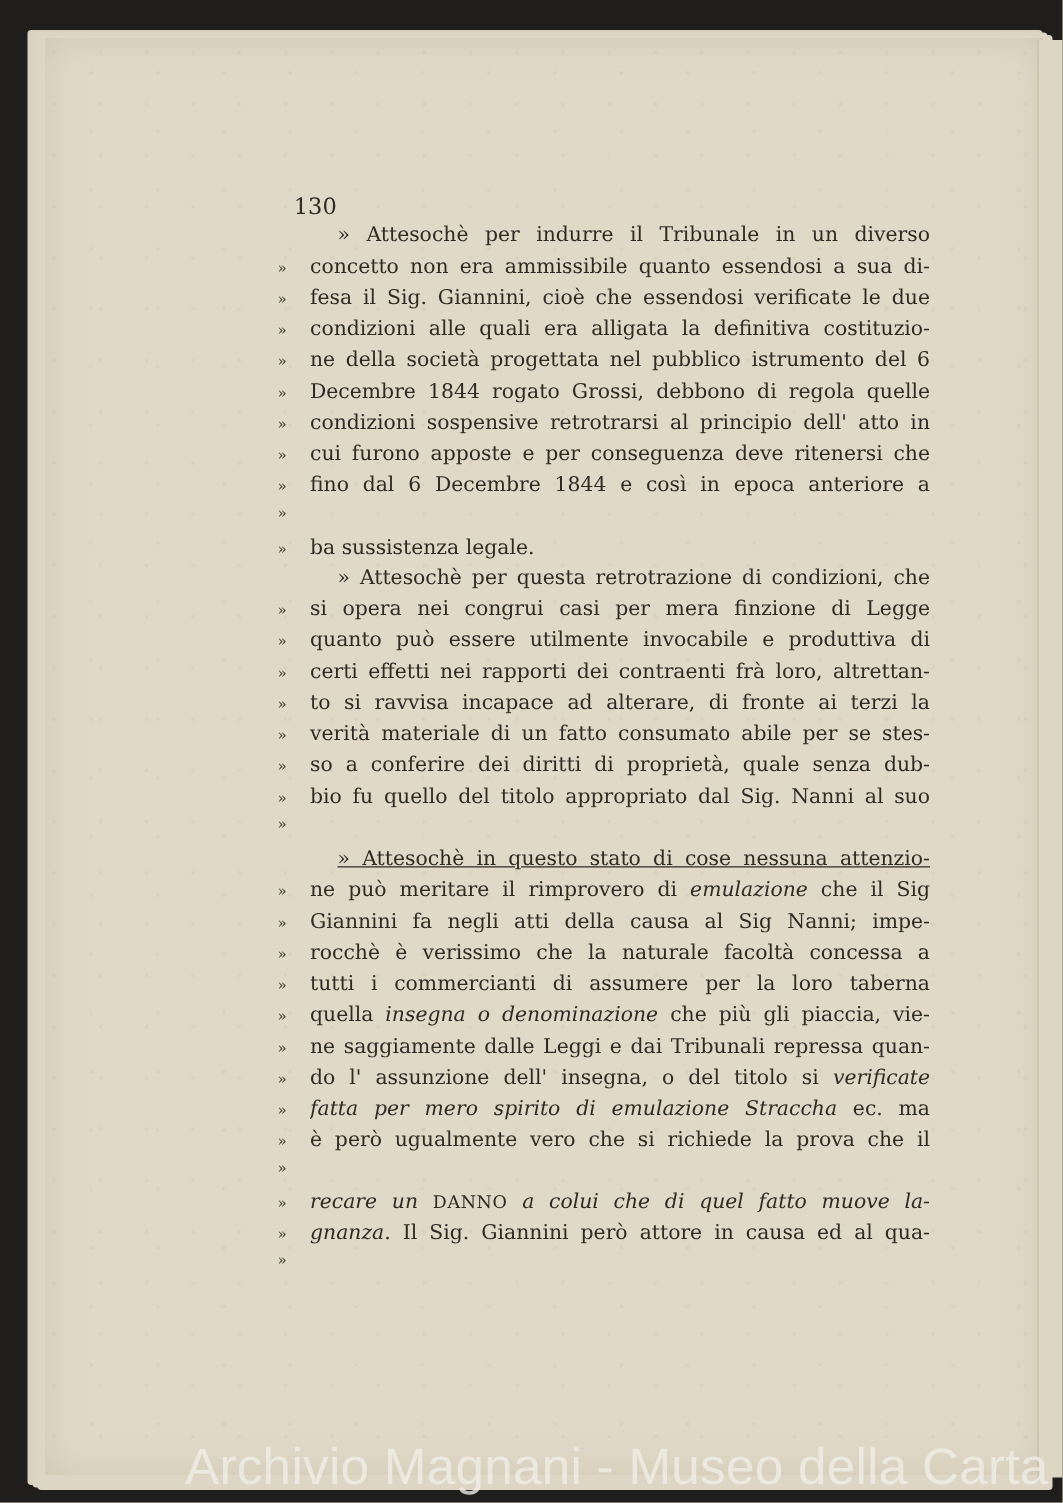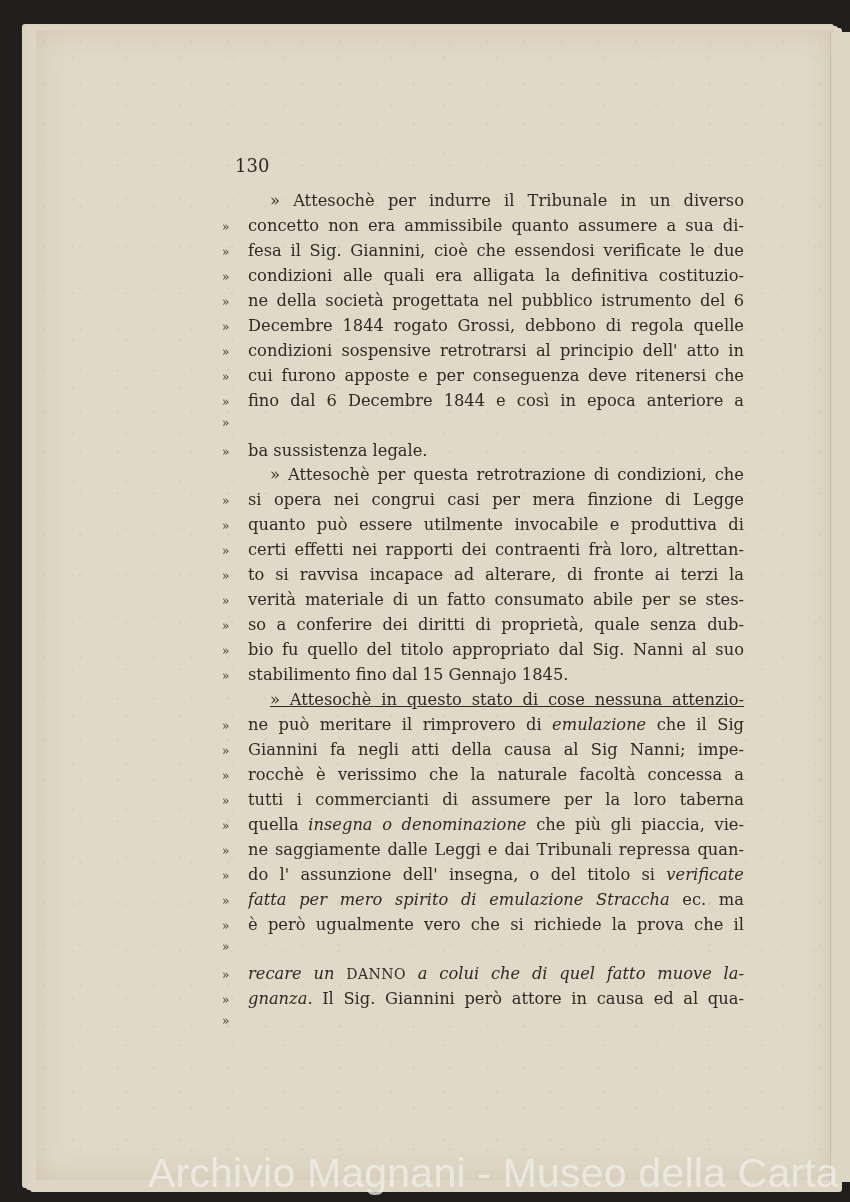--- a/index.html
+++ b/index.html
@@ -30,21 +30,21 @@
     position:absolute; left:222px; top:152px; width:522px;
     font-family:"DejaVu Serif", serif; color:#2e2a24;
     font-size:16.3px;
   }
   .page-number {
     position:absolute; left:235px; top:155px;
     font-family:"DejaVu Serif", serif; font-weight:normal; font-size:18px; color:#2e2a24;
   }
   .line {
     position:absolute; left:0; width:522px; height:25px; white-space:nowrap;
-    display:flex; align-items:baseline;margin-top:13px;
+    display:flex; align-items:baseline;
   }
   .q {
     width:26px; flex:0 0 26px; font-size:12px; color:#3a352d;
   }
   .txt {
     flex:1; text-align:justify; text-align-last:justify; overflow:hidden;
   }
   .txt.last { text-align-last:left; }
   .txt.indent { padding-left:22px; }
   .watermark {
@@ -66,21 +66,21 @@
 
 <div class="page-number">130</div>
 
 <div class="text-block" id="text-block">
     <div class="line" style="top: 26px;">
       <span class="q"></span>
       <span class="txt indent">» Attesochè per indurre il Tribunale in un diverso</span>
     </div>
     <div class="line" style="top: 50.95px;">
       <span class="q">»</span>
-      <span class="txt">concetto non era ammissibile quanto assumere a sua di-</span>
+      <span class="txt">concetto non era ammissibile quanto essendosi a sua di-</span>
     </div>
     <div class="line" style="top: 75.9px;">
       <span class="q">»</span>
       <span class="txt">fesa il Sig. Giannini, cioè che essendosi verificate le due</span>
     </div>
     <div class="line" style="top: 100.85px;">
       <span class="q">»</span>
       <span class="txt">condizioni alle quali era alligata la definitiva costituzio-</span>
     </div>
     <div class="line" style="top: 125.8px;">
@@ -137,21 +137,20 @@
     <div class="line" style="top: 450.15px;">
       <span class="q">»</span>
       <span class="txt">so a conferire dei diritti di proprietà, quale senza dub-</span>
     </div>
     <div class="line" style="top: 475.1px;">
       <span class="q">»</span>
       <span class="txt">bio fu quello del titolo appropriato dal Sig. Nanni al suo</span>
     </div>
     <div class="line" style="top: 500.05px;">
       <span class="q">»</span>
-      <span class="txt last">stabilimento fino dal 15 Gennajo 1845.</span>
     </div>
     <div class="line" style="top: 525px; text-decoration: underline;">
       <span class="q"></span>
       <span class="txt indent">» Attesochè in questo stato di cose nessuna attenzio-</span>
     </div>
     <div class="line" style="top: 549.95px;">
       <span class="q">»</span>
       <span class="txt">ne può meritare il rimprovero di <i>emulazione</i> che il Sig</span>
     </div>
     <div class="line" style="top: 574.9px;">

